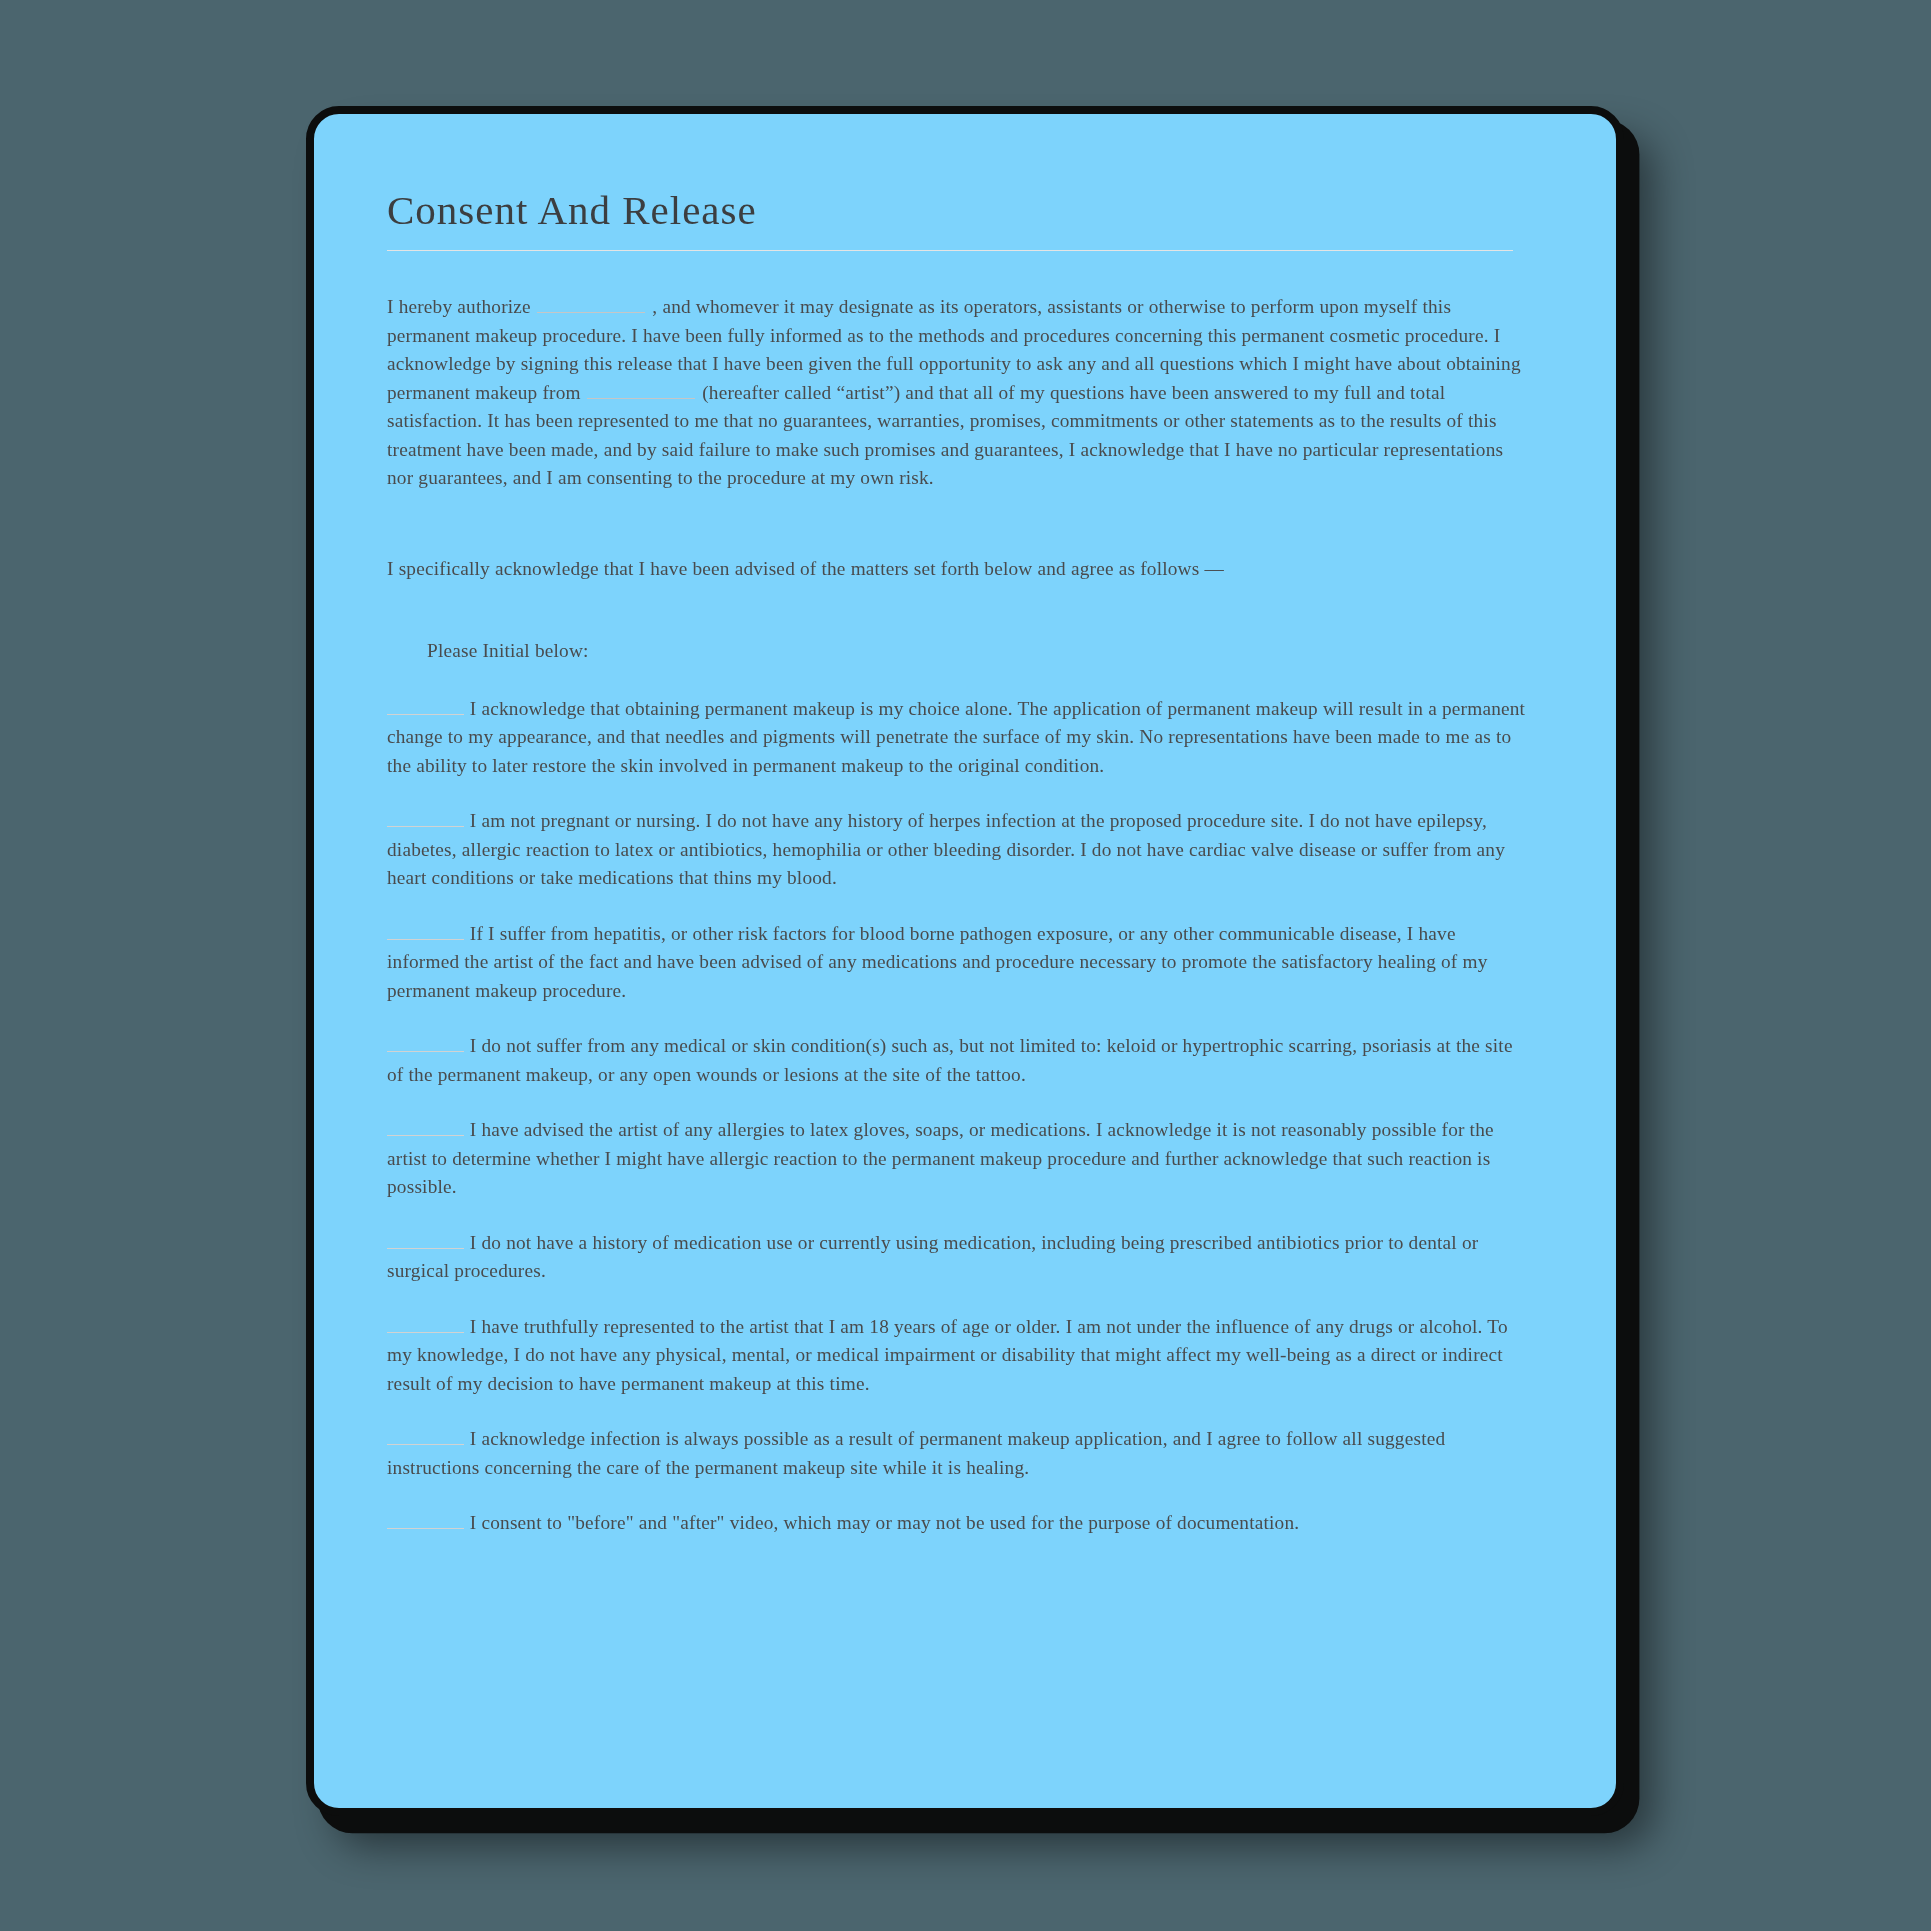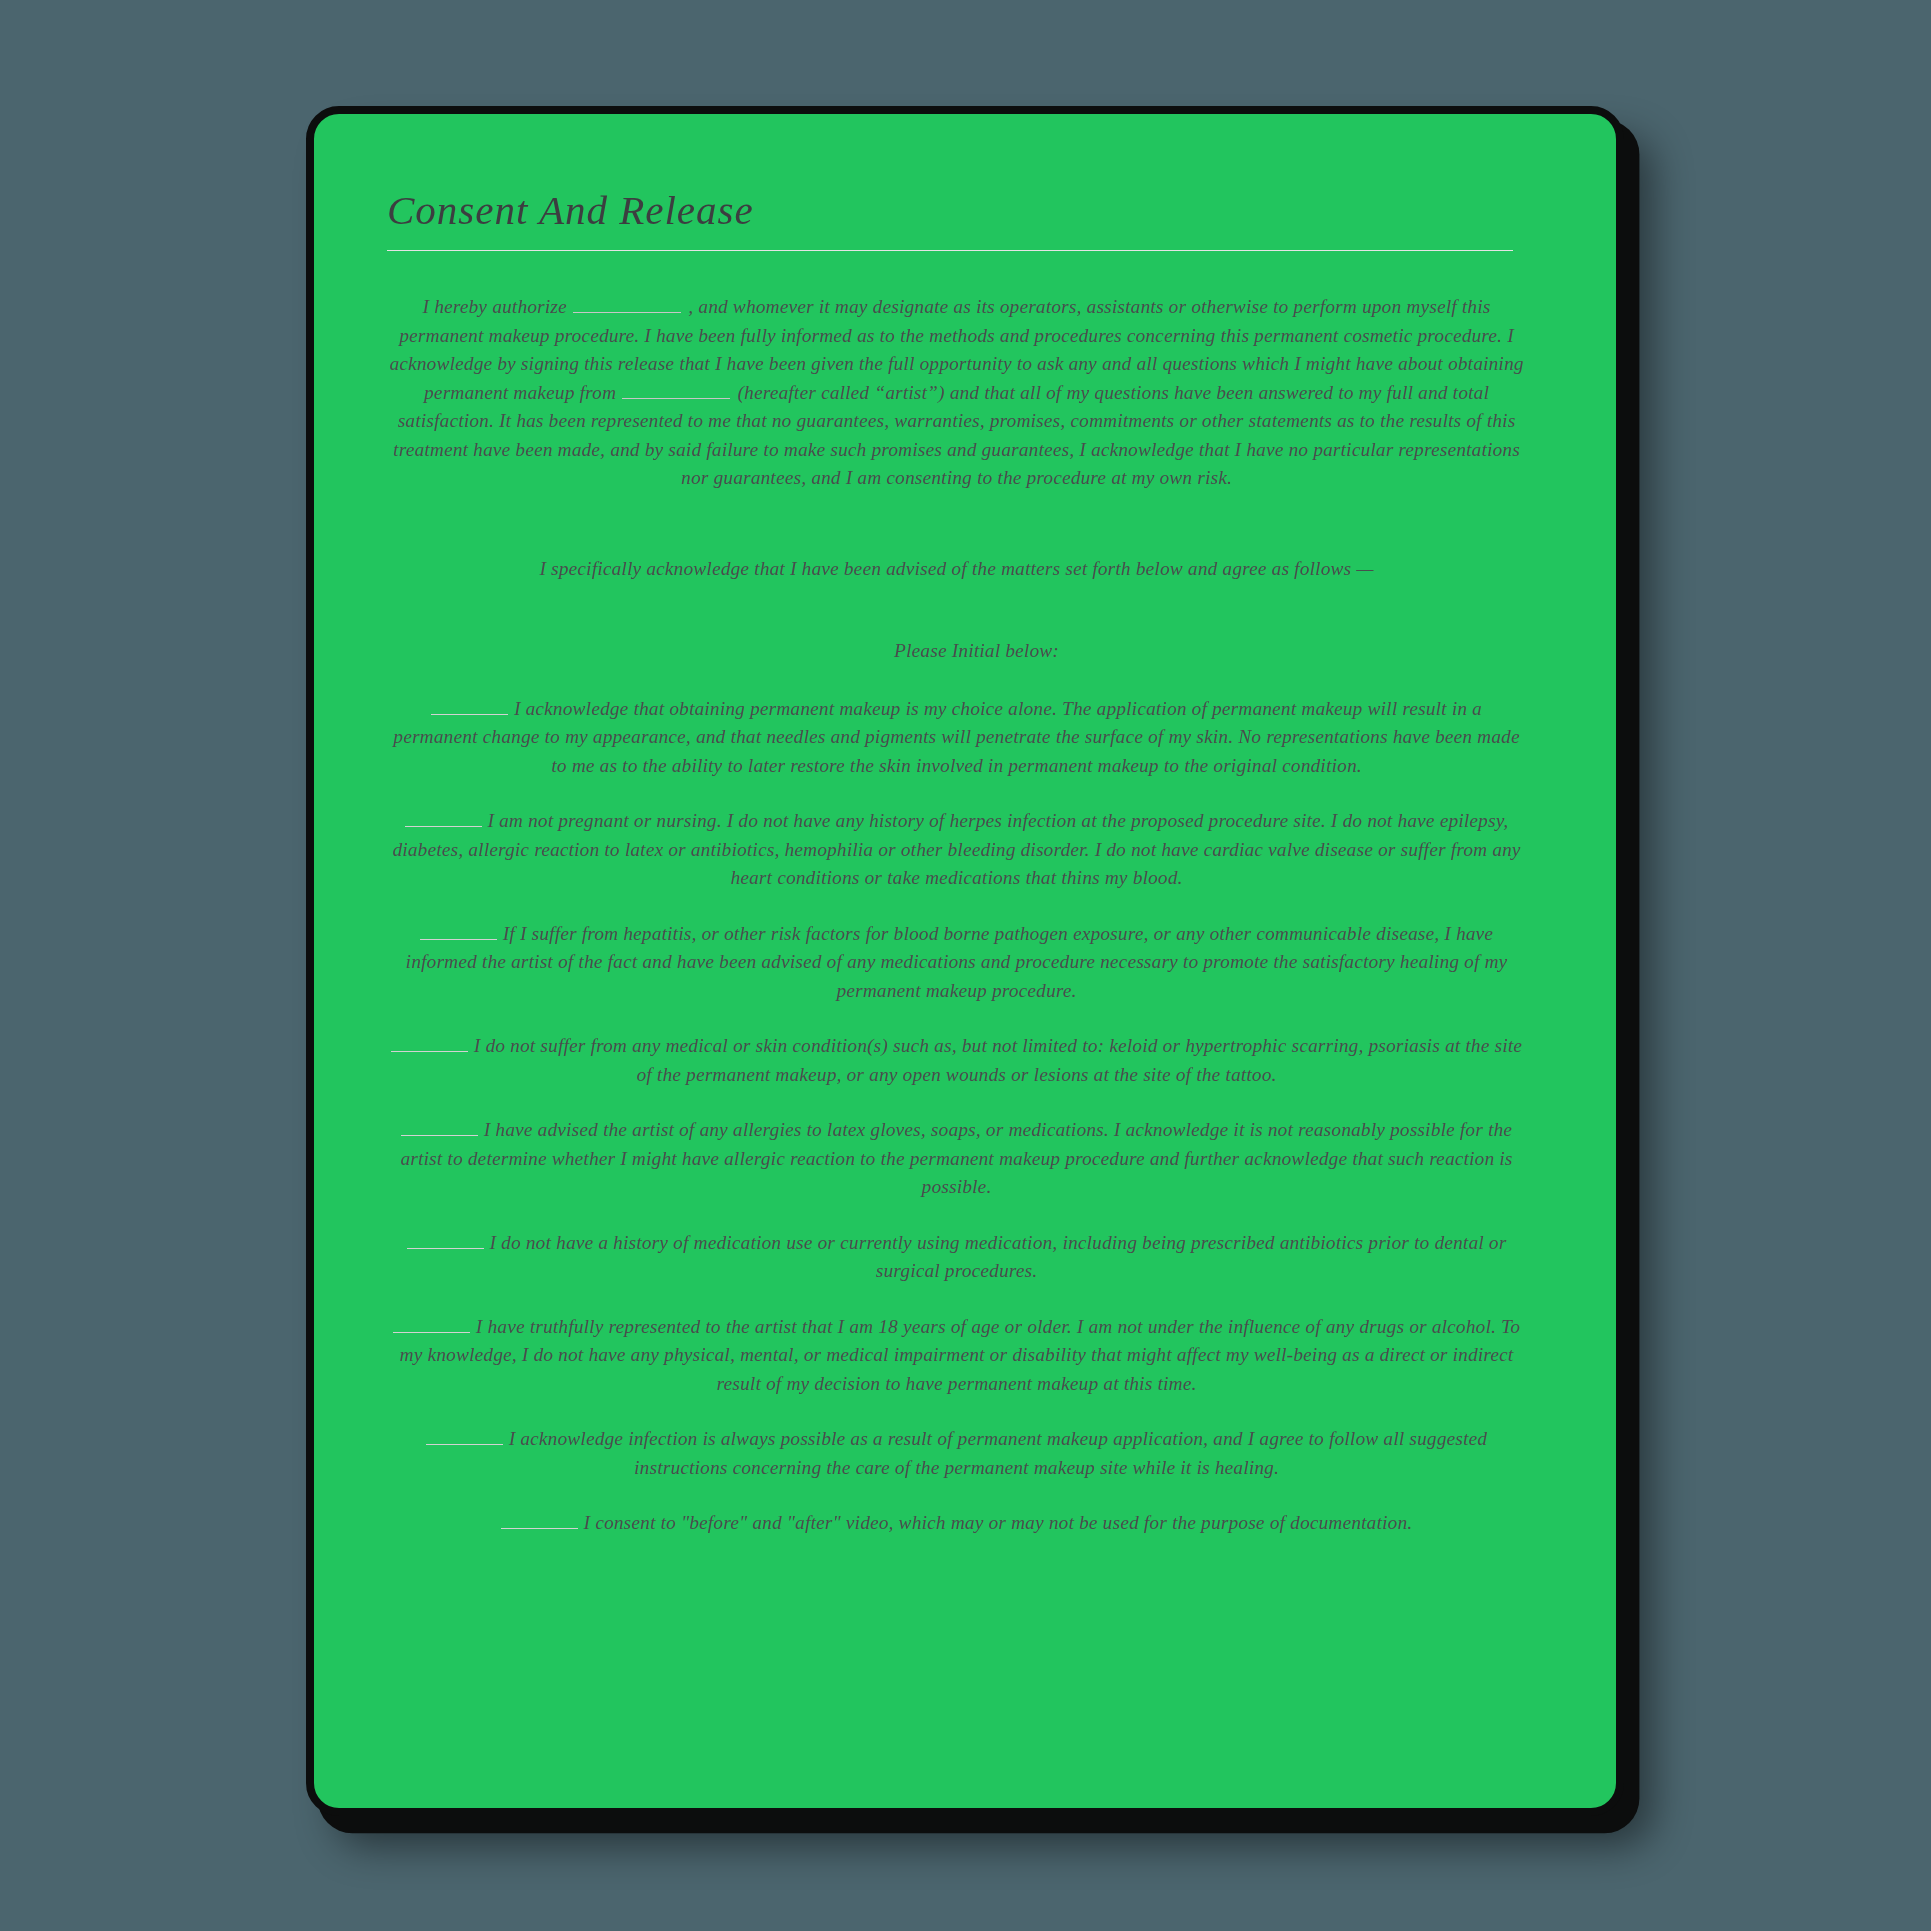--- a/index.html
+++ b/index.html
@@ -13,25 +13,24 @@
     background: #4b656e;
     font-family: "Liberation Serif", serif;
     overflow: hidden;
   }
   .paper {
     position: absolute;
     left: 306px;
     top: 106px;
     width: 1302px;
     height: 1694px;
-    background: #22c55e;
+    background: #7dd3fc;
     border: 8.7px solid #0c0d0d;
     border-radius: 33px;
     box-shadow: 13.5px 15.4px 0 1.9px #0c0d0d, 29px 31px 39px rgba(0, 0, 0, 0.45);
-    font-style: italic;
   }
   .content {
     padding: 73px 0 0 73px;
     width: 1139px;
     color: #494b4d;
     font-size: 19.3px;
     line-height: 28.5px;
     letter-spacing: 0.2px;
   }
   h1.doc-title {
@@ -41,21 +40,21 @@
     color: #3c3e40;
     letter-spacing: 1px;
     margin: 0 0 17.4px 0;
   }
   .rule {
     height: 1px;
     background: #e4e4e4;
     width: 1126px;
     margin: 0 0 42px 0;
   }
-  p { margin: 0; text-align: center; }
+  p { margin: 0; }
   .intro   { margin-bottom: 62px; }
   .ack     { margin-bottom: 54px; margin-top: 32px; }
   .initial-label { margin-bottom: 29px; margin-left: 40px; }
   .item    { margin-bottom: 27px; }
   .blank {
     display: inline-block;
     height: 14.5px;
     vertical-align: baseline;
     border-bottom: 1px solid #c6c6c6;
   }

